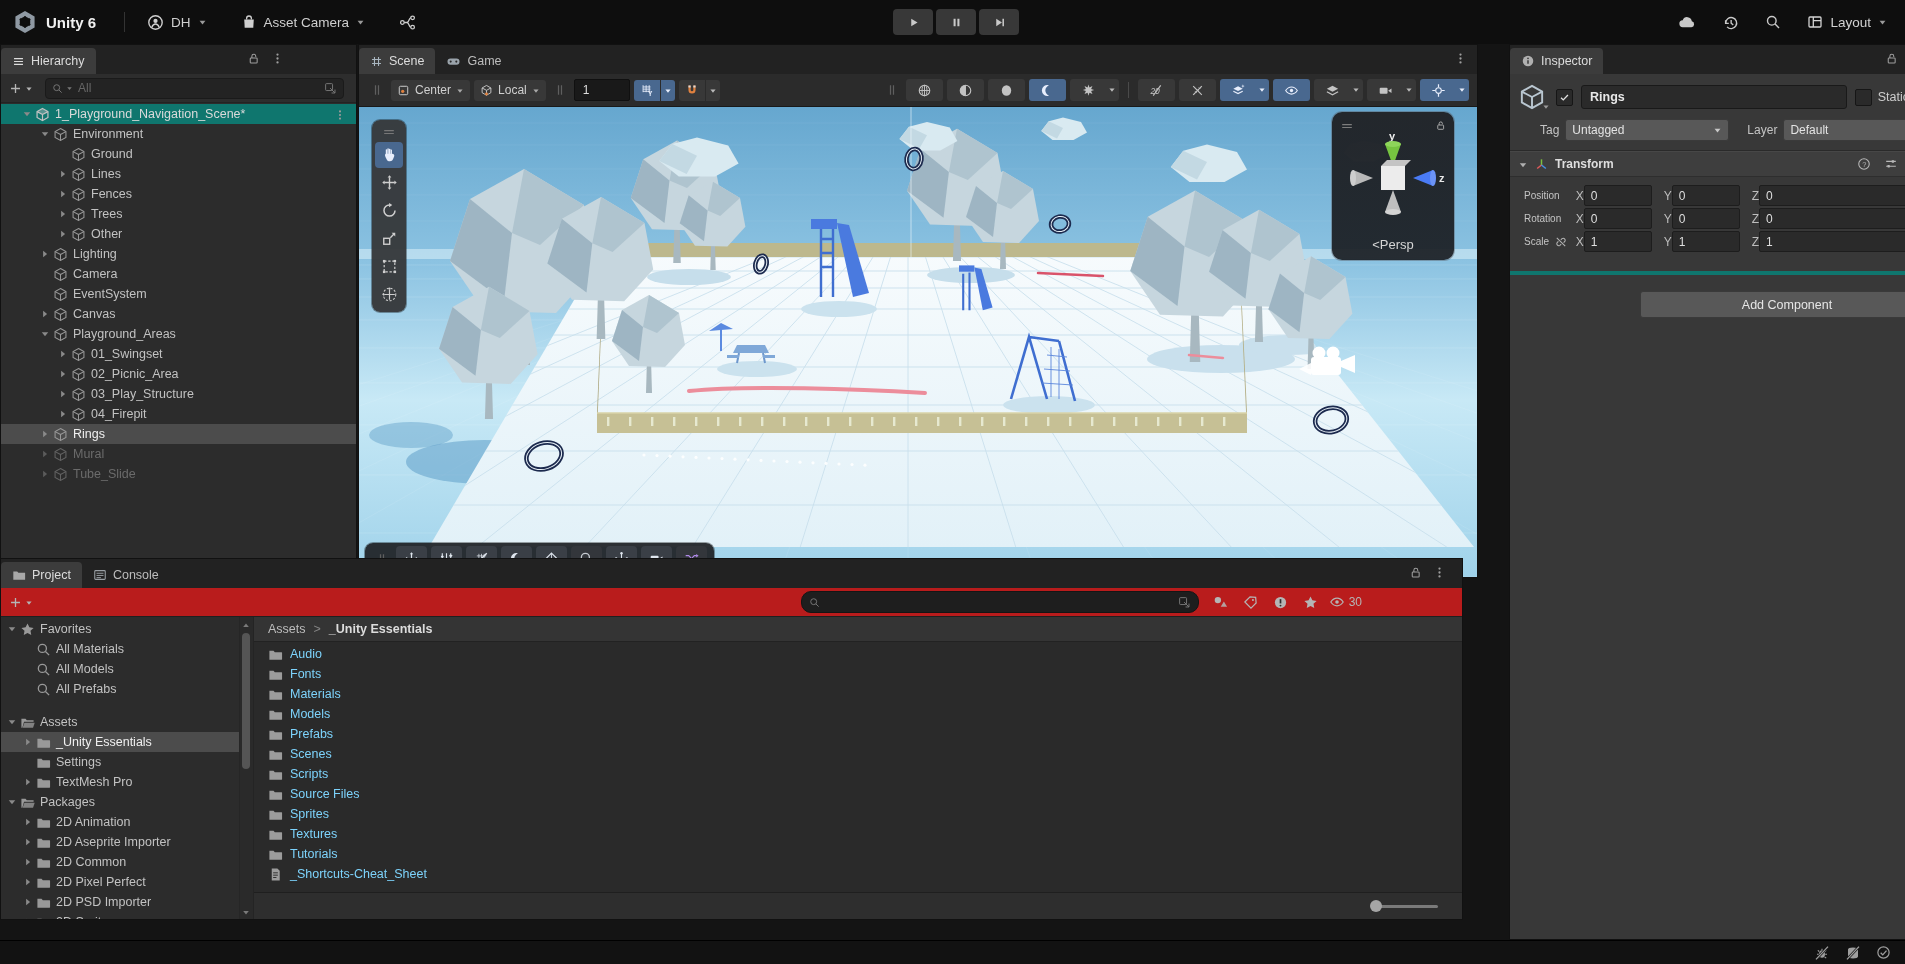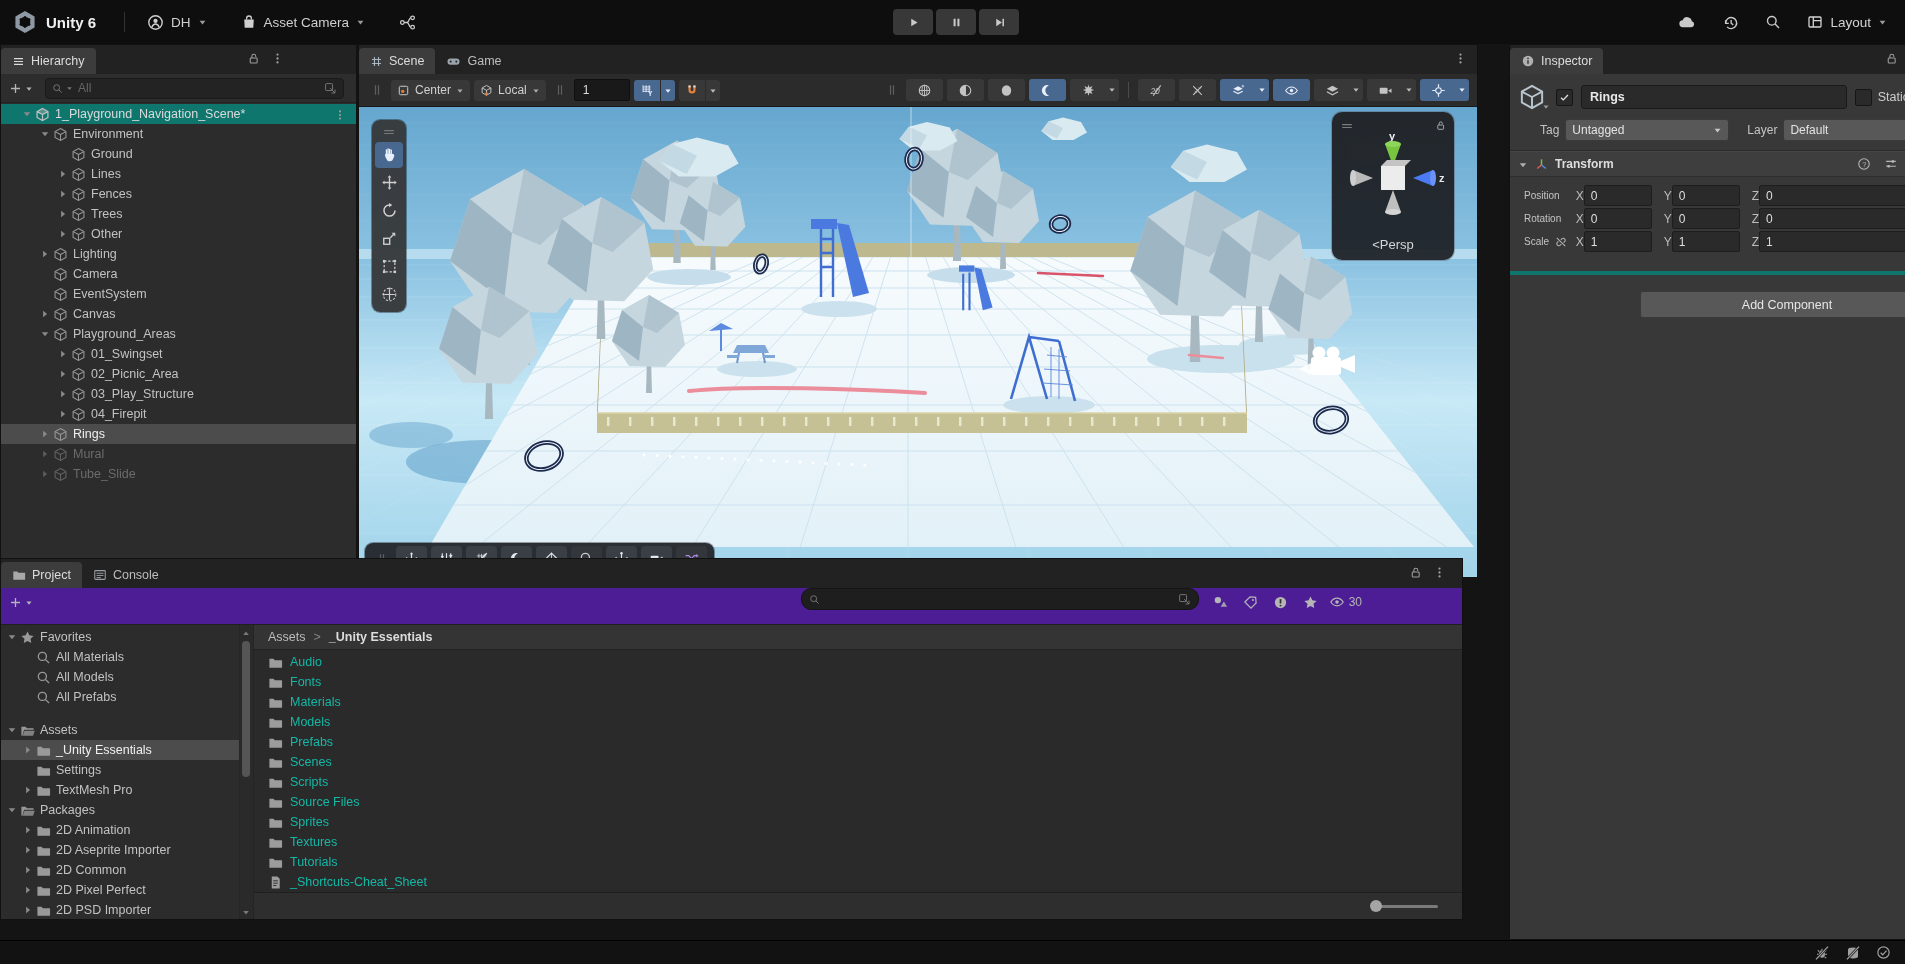--- a/index.html
+++ b/index.html
@@ -112,41 +112,41 @@
   .ax{width:14px;color:#bdbdbd;font-size:12px;text-align:left;}
   .tval{width:60px;height:19px;background:#2a2a2a;border:1px solid #1d1d1d;border-radius:2px;color:#dfdfdf;
         font-size:12px;padding:0 0 0 6px;margin-right:12px;font-family:inherit;outline:none;}
   .tval.last{flex:1;margin-right:2px;width:auto;}
   .addrow{margin-top:14px;border-top:4px solid #0f766e;padding-top:16px;display:flex;justify-content:flex-end;}
   .addbtn{width:292px;height:25px;background:#585858;border:1px solid #3a3a3a;border-radius:3px;color:#e6e6e6;
           font-size:12.5px;display:flex;align-items:center;justify-content:center;}
 
   
   .project{left:0;top:558px;width:1463px;height:362px;background:#2c2c2c;}
-  .p-toolbar{height:28px;background:#4c1d95;border-bottom:1px solid #202020;display:flex;padding:0 100px 8px 8px;flex:none;}
+  .p-toolbar{height:28px;background:#b91c1c;border-bottom:1px solid #202020;display:flex;align-items:center;padding:0 100px 0 8px;flex:none;}
   .p-search{width:382px;height:20px;background:#1e1e1e;border:1px solid #151515;border-radius:10px;margin-left:auto;
             display:flex;align-items:center;padding:0 7px;gap:5px;color:#777;}
   .p-search input{flex:1;background:transparent;border:none;outline:none;color:#bbb;font-family:inherit;font-size:12px;min-width:0;}
   .p-icons{display:flex;align-items:center;gap:6px;margin-left:10px;color:#b5b5b5;}
   .p-icons .pib{width:24px;height:20px;display:flex;align-items:center;justify-content:center;}
   .eyecount{display:flex;align-items:center;gap:4px;font-size:12px;color:#b5b5b5;}
   .p-body{flex:1;display:flex;overflow:hidden;}
   .p-tree{width:238px;flex:none;overflow:hidden;padding-top:2px;background:#2c2c2c;}
   .p-scroll{width:13px;flex:none;background:#2a2a2a;border-left:1px solid #262626;border-right:1px solid #242424;position:relative;color:#7a7a7a;}
   .p-scroll .sup{position:absolute;top:1px;left:1px;}
   .p-scroll .sdown{position:absolute;bottom:1px;left:1px;}
   .p-scroll .thumb{position:absolute;left:2px;top:16px;width:8px;height:136px;background:#555;border-radius:4px;}
   .p-content{flex:1;display:flex;flex-direction:column;background:#2a2a2a;overflow:hidden;}
   .crumbbar{height:24px;background:#343434;border-bottom:1px solid #222;display:flex;align-items:center;
             padding-left:14px;gap:8px;font-size:12.5px;flex:none;}
   .crumb-a{color:#bdbdbd;}
   .crumb-sep{color:#848484;}
   .crumb-b{color:#dcdcdc;font-weight:bold;}
   .filelist{flex:1;overflow:hidden;padding-top:2px;}
-  .frow{height:20px;display:flex;align-items:center;padding-left:14px;gap:7px;font-size:12.5px;color:#14b8a6;}
+  .frow{height:20px;display:flex;align-items:center;padding-left:14px;gap:7px;font-size:12.5px;color:#7dd3fc;}
   .frow .ficon{color:#9c9c9c;display:flex;}
   .p-bottom{height:26px;background:#2e2e2e;border-top:1px solid #1f1f1f;display:flex;align-items:center;justify-content:flex-end;flex:none;padding-right:24px;}
   .zoomslider{position:relative;width:66px;height:10px;}
   .zoomslider .track{position:absolute;left:0;right:0;top:4px;height:3px;background:#7a7a7a;border-radius:2px;}
   .zoomslider .knob{position:absolute;left:-2px;top:-1px;width:12px;height:12px;border-radius:50%;background:#a5a5a5;}
 
   
   .statusbar{position:absolute;left:0;top:940px;width:1905px;height:24px;background:#121212;border-top:1px solid #000;
              display:flex;align-items:center;justify-content:flex-end;gap:15px;padding-right:14px;box-sizing:border-box;color:#9f9f9f;}
 </style>

